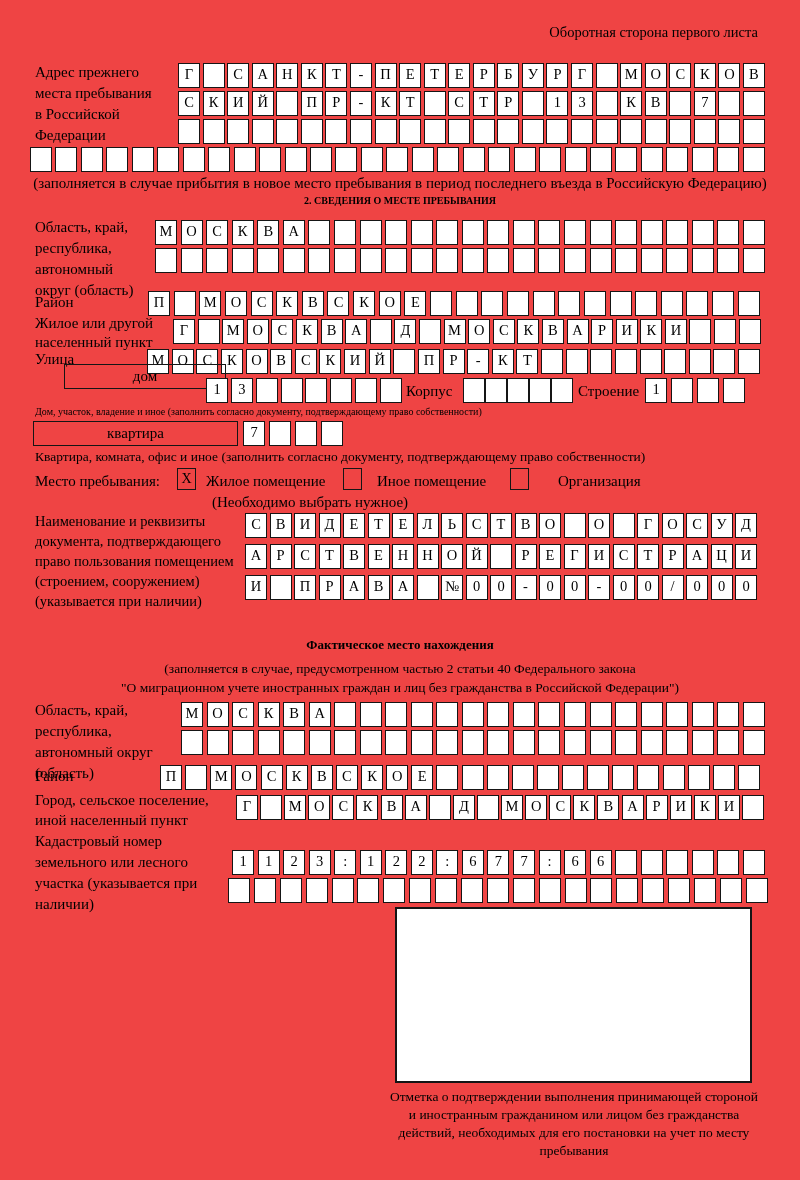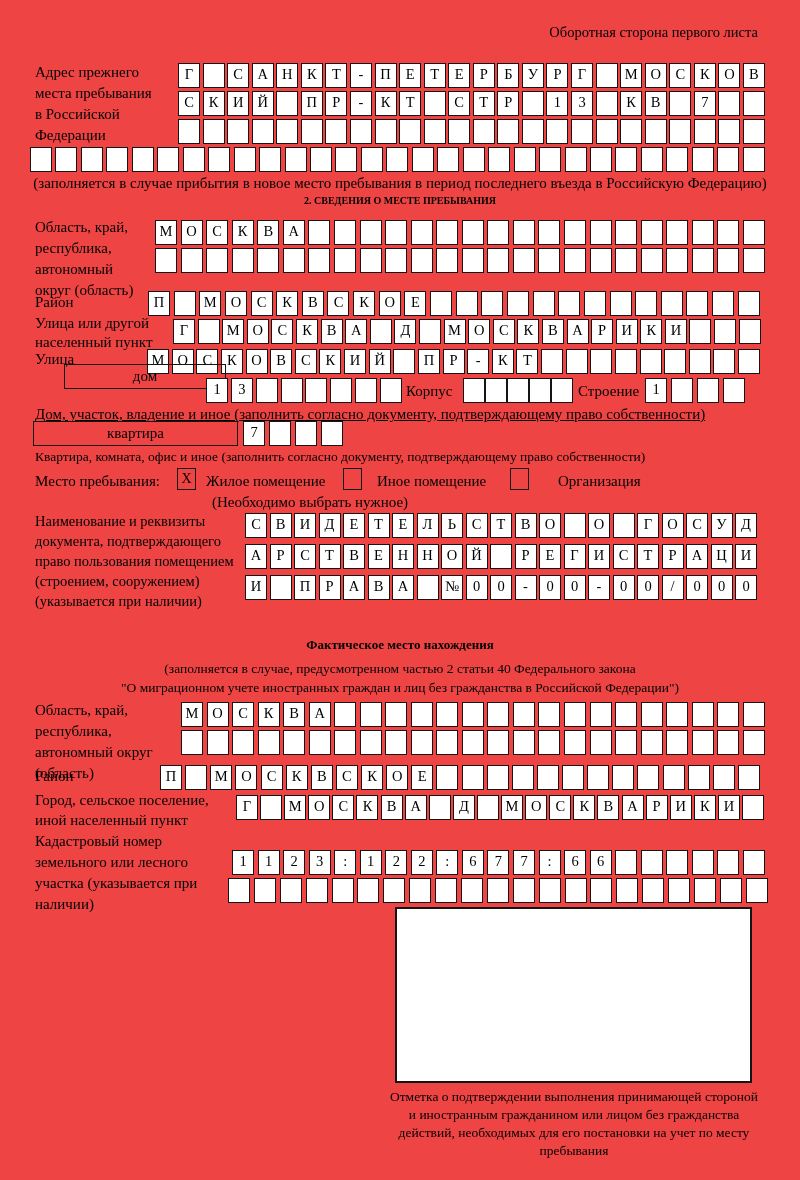--- a/index.html
+++ b/index.html
@@ -229,21 +229,21 @@
       <span class="cell"></span>
       <span class="cell"></span>
       <span class="cell"></span>
       <span class="cell"></span>
       <span class="cell"></span>
       <span class="cell"></span>
       <span class="cell"></span>
       <span class="cell"></span>
     </div>
 
-  <div class="abs lbl" style="left:35px; top:314px; width:128px; line-height:19px;">Улица или другой населенный пункт</div>
+  <div class="abs lbl" style="left:35px; top:314px; width:128px; line-height:19px;">Жилое или другой населенный пункт</div>
   <div class="abs cellrow" style="left:173px; top:319px; width:588px;">
       <span class="cell">Г</span>
       <span class="cell"></span>
       <span class="cell">М</span>
       <span class="cell">О</span>
       <span class="cell">С</span>
       <span class="cell">К</span>
       <span class="cell">В</span>
       <span class="cell">А</span>
       <span class="cell"></span>
@@ -312,21 +312,21 @@
       <span class="cell"></span>
       <span class="cell"></span>
     </div>
   <div class="abs lbl" style="left:578px; top:381px;">Строение</div>
   <div class="abs cellrow" style="left:645px; top:378px; width:100px;">
       <span class="cell">1</span>
       <span class="cell"></span>
       <span class="cell"></span>
       <span class="cell"></span>
     </div>
-  <div class="abs cap" style="left:35px; top:406px; font-size:15px;text-decoration:underline;">Дом, участок, владение и иное (заполнить согласно документу, подтверждающему право собственности)</div>
+  <div class="abs cap" style="left:35px; top:406px; font-size:10px;">Дом, участок, владение и иное (заполнить согласно документу, подтверждающему право собственности)</div>
 
   <div class="abs rect" style="left:33px; top:421px; width:205px;">квартира</div>
   <div class="abs cellrow" style="left:243px; top:421px; width:100px;">
       <span class="cell">7</span>
       <span class="cell"></span>
       <span class="cell"></span>
       <span class="cell"></span>
     </div>
   <div class="abs cap" style="left:35px; top:449px; font-size:13.5px;">Квартира, комната, офис и иное (заполнить согласно документу, подтверждающему право собственности)</div>
 

